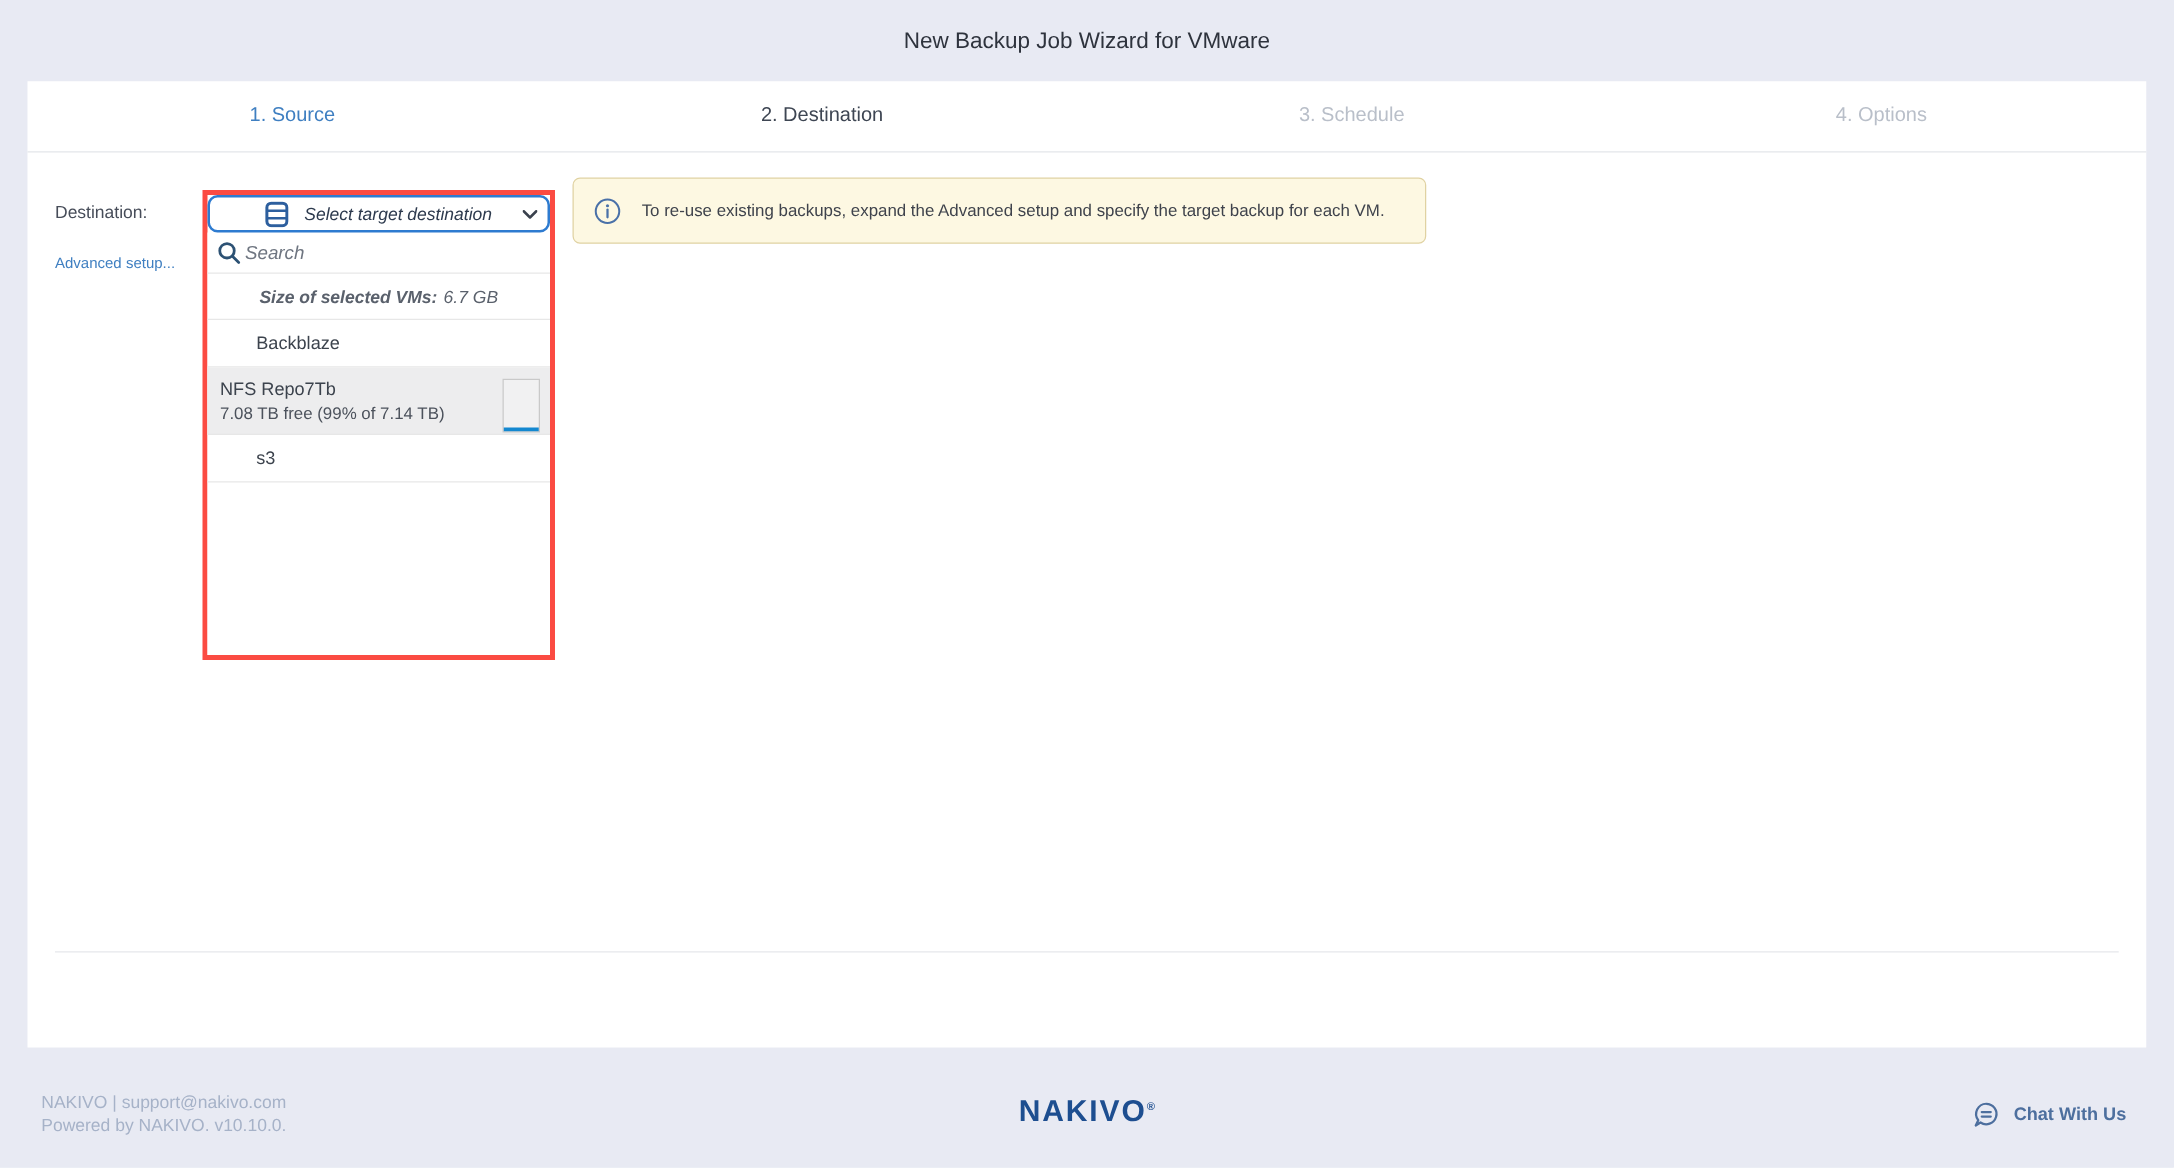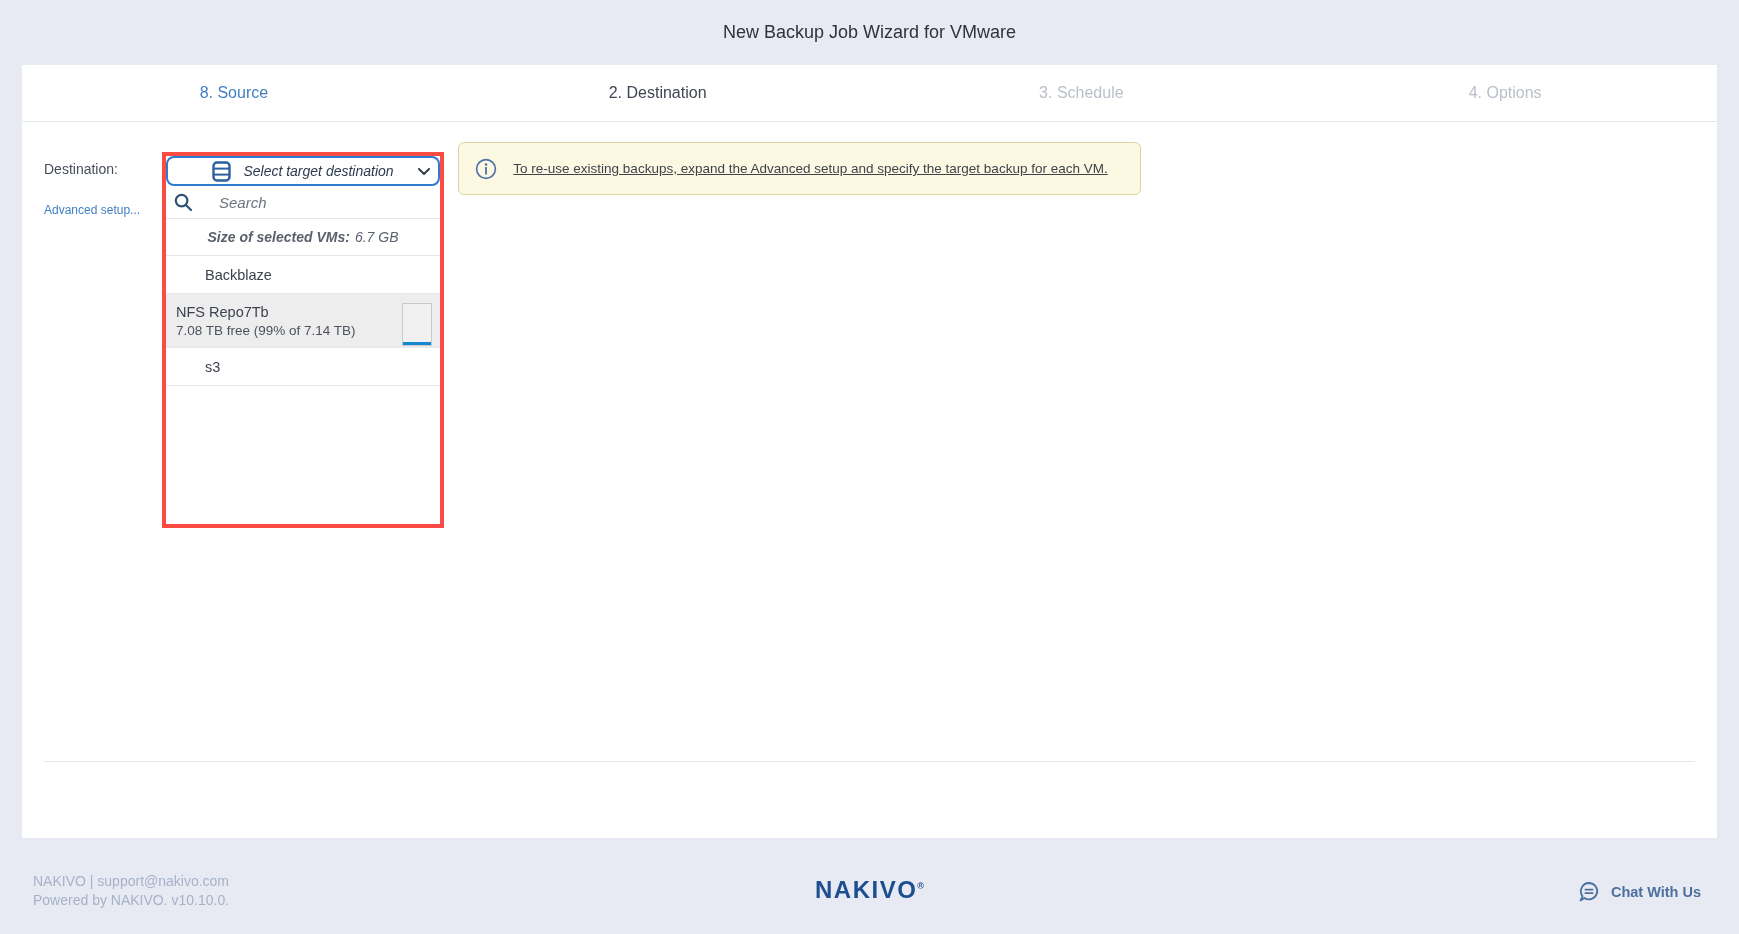--- a/index.html
+++ b/index.html
@@ -17,54 +17,54 @@
   .tab.done{color:var(--link-blue);cursor:pointer;}
   .tab.active{color:#3e4653;}
   .tab.upcoming{color:#b9bfc9;}
   .dest-label{position:absolute;left:22px;top:96px;font-size:14px;color:#474d59;}
   .advanced{position:absolute;left:22px;top:138px;font-size:12px;color:var(--link-blue);cursor:pointer;}
   .annotation{position:absolute;left:140px;top:87px;width:282px;height:376px;border:4px solid var(--annotation-red);background:#fff;display:flex;flex-direction:column;}
   .select-control{height:30px;flex:0 0 30px;border:2px solid var(--focus-blue);border-radius:8px;background:#fff;display:flex;align-items:center;justify-content:center;gap:12px;position:relative;cursor:pointer;}
   .select-text{font-style:italic;font-size:14px;color:#2d3a4e;white-space:nowrap;}
   .chev{position:absolute;right:8px;top:10px;}
   .panel{flex:1;display:flex;flex-direction:column;background:#fff;}
-  .row-search{height:33px;flex:0 0 33px;border-bottom:1px solid #e7e7e7;display:flex;align-items:center;padding:0 8px;gap:26px;}
+  .row-search{height:33px;flex:0 0 33px;border-bottom:1px solid #e7e7e7;display:flex;align-items:center;padding:0 8px;gap:3px;}
   .row-search input{border:none;outline:none;font-style:italic;font-size:15px;color:#6e7580;width:100%;background:transparent;font-family:"Liberation Sans",sans-serif;}
   .row-search input::placeholder{font-style:italic;color:#6e7580;opacity:1;}
   .row-size{height:37px;flex:0 0 37px;border-bottom:1px solid #e7e7e7;display:flex;align-items:center;justify-content:center;font-style:italic;font-size:14px;color:#5a616c;gap:5px;}
   .row-size .lbl{font-weight:bold;}
   .opt{border-bottom:1px solid #e7e7e7;padding:0 10px;display:flex;flex-direction:column;justify-content:center;font-size:14.5px;color:#3c434d;position:relative;cursor:pointer;}
   .opt.single{height:38px;flex:0 0 38px;padding-left:39px;}
   .opt.hl{height:54px;flex:0 0 54px;background:#ededee;}
   .opt .detail{font-size:13.5px;color:#4c525c;margin-top:3px;}
   .usage{position:absolute;right:8px;top:9px;width:30px;height:43px;border:1px solid #c9c9c9;background:#f1f1f2;}
   .usage .bar{position:absolute;left:0;right:0;bottom:0;height:3px;background:var(--usage-blue);}
   .banner{position:absolute;left:436px;top:77px;width:683px;height:53px;background:var(--banner-bg);border:1px solid var(--banner-border);border-radius:6px;display:flex;align-items:center;padding:0 16px;}
-  .banner-text{flex:1;text-align:center;font-size:13.5px;color:#3f434c;text-decoration:underline;}
+  .banner-text{flex:1;text-align:center;font-size:13.5px;color:#3f434c;}
   .hr{position:absolute;left:22px;right:22px;top:696px;height:1px;background:#e6e8ec;}
   .actions{position:absolute;right:24px;top:720px;height:34px;display:flex;align-items:center;gap:44px;}
   .cancel{font-weight:bold;font-size:15px;color:#2c3a52;cursor:pointer;}
   .next{width:118px;height:34px;border:none;border-radius:8px;background:var(--accent-blue);color:#fff;font-weight:bold;font-size:15px;display:flex;align-items:center;justify-content:center;cursor:pointer;}
   .credits{position:absolute;left:33px;top:872px;font-size:14px;color:var(--muted-footer);line-height:19px;}
   .logo{position:absolute;left:0;right:0;top:876px;text-align:center;color:var(--logo-navy);font-weight:bold;font-size:24px;letter-spacing:1.5px;}
   .logo sup{font-size:9px;vertical-align:super;letter-spacing:0;}
   .chat{position:absolute;right:38px;top:880px;display:flex;align-items:center;gap:10px;color:#4d6f9e;font-weight:bold;font-size:14.5px;cursor:pointer;}
   .ico{display:inline-flex;align-items:center;justify-content:center;}
 </style>
 </head>
 <body>
 
 <div class="page">
 
   <div class="title-bar">New Backup Job Wizard for VMware</div>
 
   <div class="card">
 
     <div class="tabs">
-      <div class="tab done">8. Source</div>
+      <div class="tab done">1. Source</div>
       <div class="tab active">2. Destination</div>
       <div class="tab upcoming">3. Schedule</div>
       <div class="tab upcoming">4. Options</div>
     </div>
 
     <div class="dest-label">Destination:</div>
     <div class="advanced">Advanced setup...</div>
 
     <div class="annotation">
 

